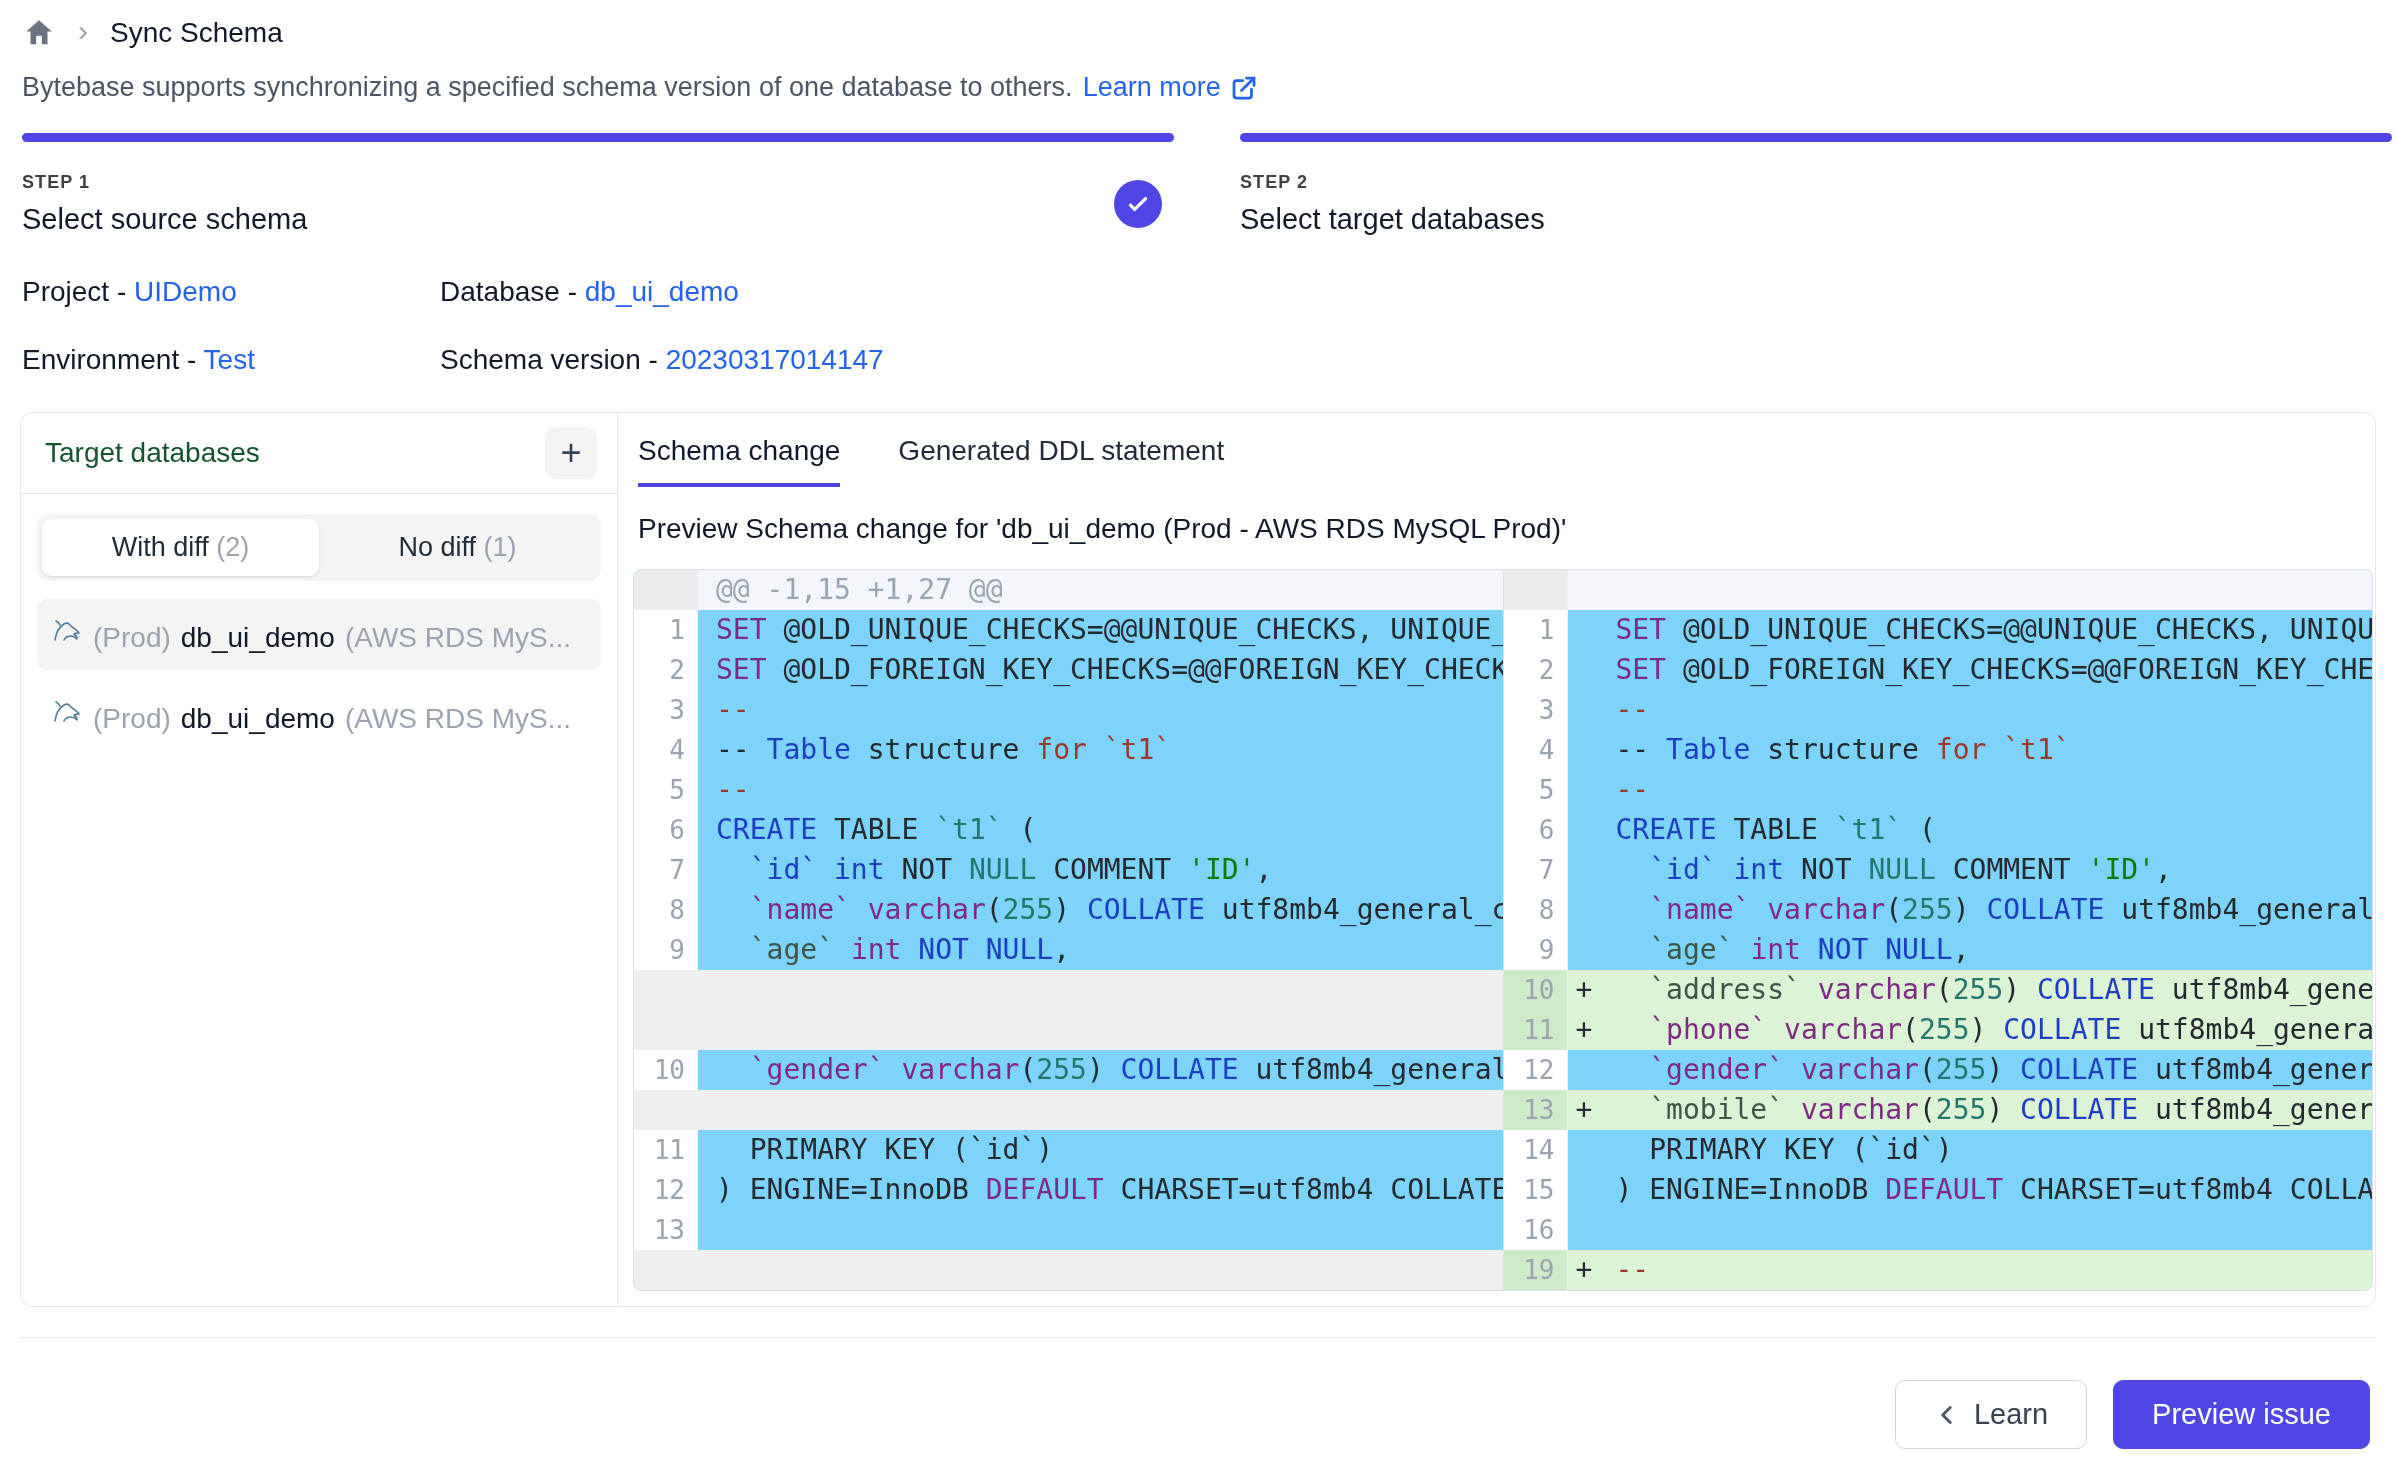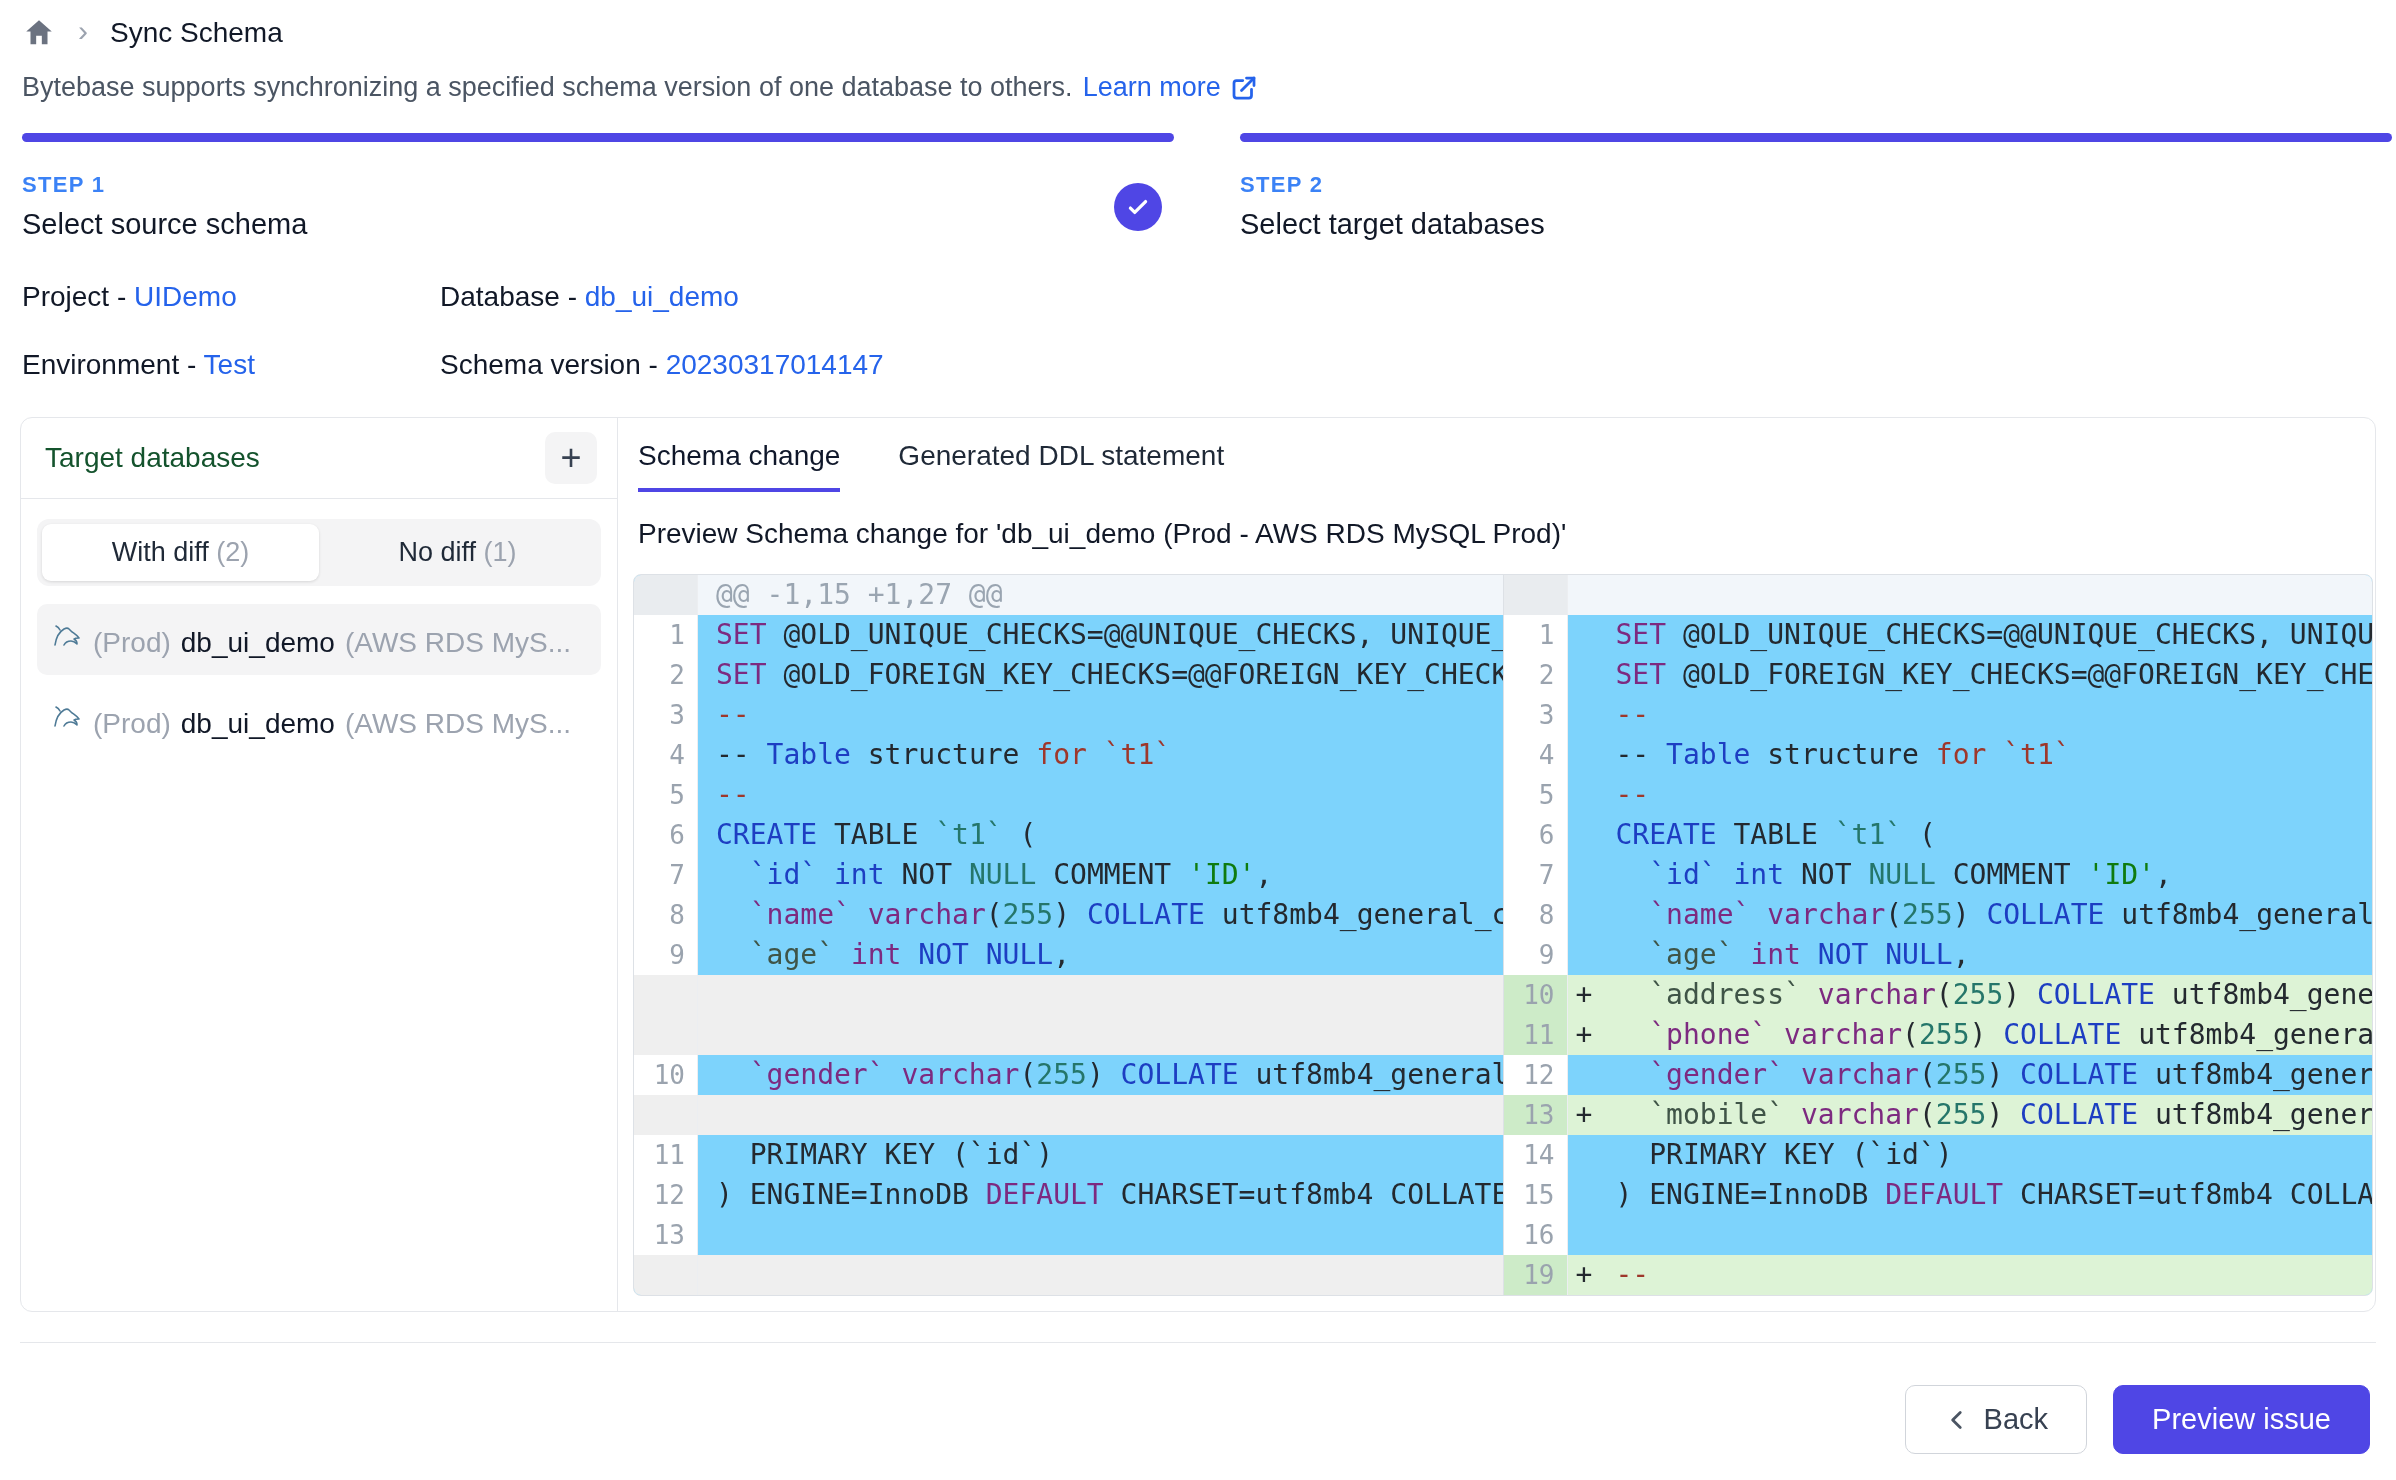--- a/index.html
+++ b/index.html
@@ -13,21 +13,21 @@
   .crumb-title { font-size:28px; color:#111827; }
   .desc-row { padding:22px 0 0 22px; font-size:27px; color:#4b5563; display:flex; align-items:center; gap:10px;}
   .learn-link { color:#2563eb; text-decoration:none; display:inline-flex; align-items:center; gap:8px; cursor:pointer;}
 
   
   .steps { display:flex; gap:66px; padding:30px 4px 0 22px; }
   .step { flex:1; }
   .step-bar { height:9px; border-radius:6px; background:#4f46e5; }
   .step-body { display:flex; align-items:center; margin-top:30px; }
   .step-text { flex:1; }
-  .step-label { font-size:22px; font-weight:700; letter-spacing:.06em; color:#3b82f6; }
+  .step-label { font-size:18px; font-weight:700; letter-spacing:.06em; color:#404040; }
   .step-title { font-size:29px; font-weight:500; color:#111827; margin-top:10px; }
   .step-check { width:48px; height:48px; border-radius:50%; background:#4f46e5;
     display:flex; align-items:center; justify-content:center; margin-right:12px; }
 
   
   .source { display:flex; padding:40px 0 0 22px; font-size:28px; }
   .source-label { width:292px; color:#111827; }
   .source-grid { display:grid; grid-template-columns:340px auto; grid-column-gap:78px; grid-row-gap:36px; }
   .field { white-space:nowrap; color:#111827; }
   .field a { color:#2563eb; text-decoration:none; cursor:pointer; }
@@ -354,17 +354,17 @@
       </div>
     </div>
   </div>
 
   <div class="footer-divider"></div>
   <div class="footer">
     <button class="btn btn-back">
       <svg width="26" height="26" viewBox="0 0 24 24" fill="none" stroke="#4b5563" stroke-width="2.6" stroke-linecap="round" stroke-linejoin="round">
           <path d="M15 5l-7 7 7 7"></path>
         </svg>
-      <span>Back</span>
+      <span>Learn</span>
     </button>
     <button class="btn btn-primary">Preview issue</button>
   </div>
 </div>
 
 </body></html>

